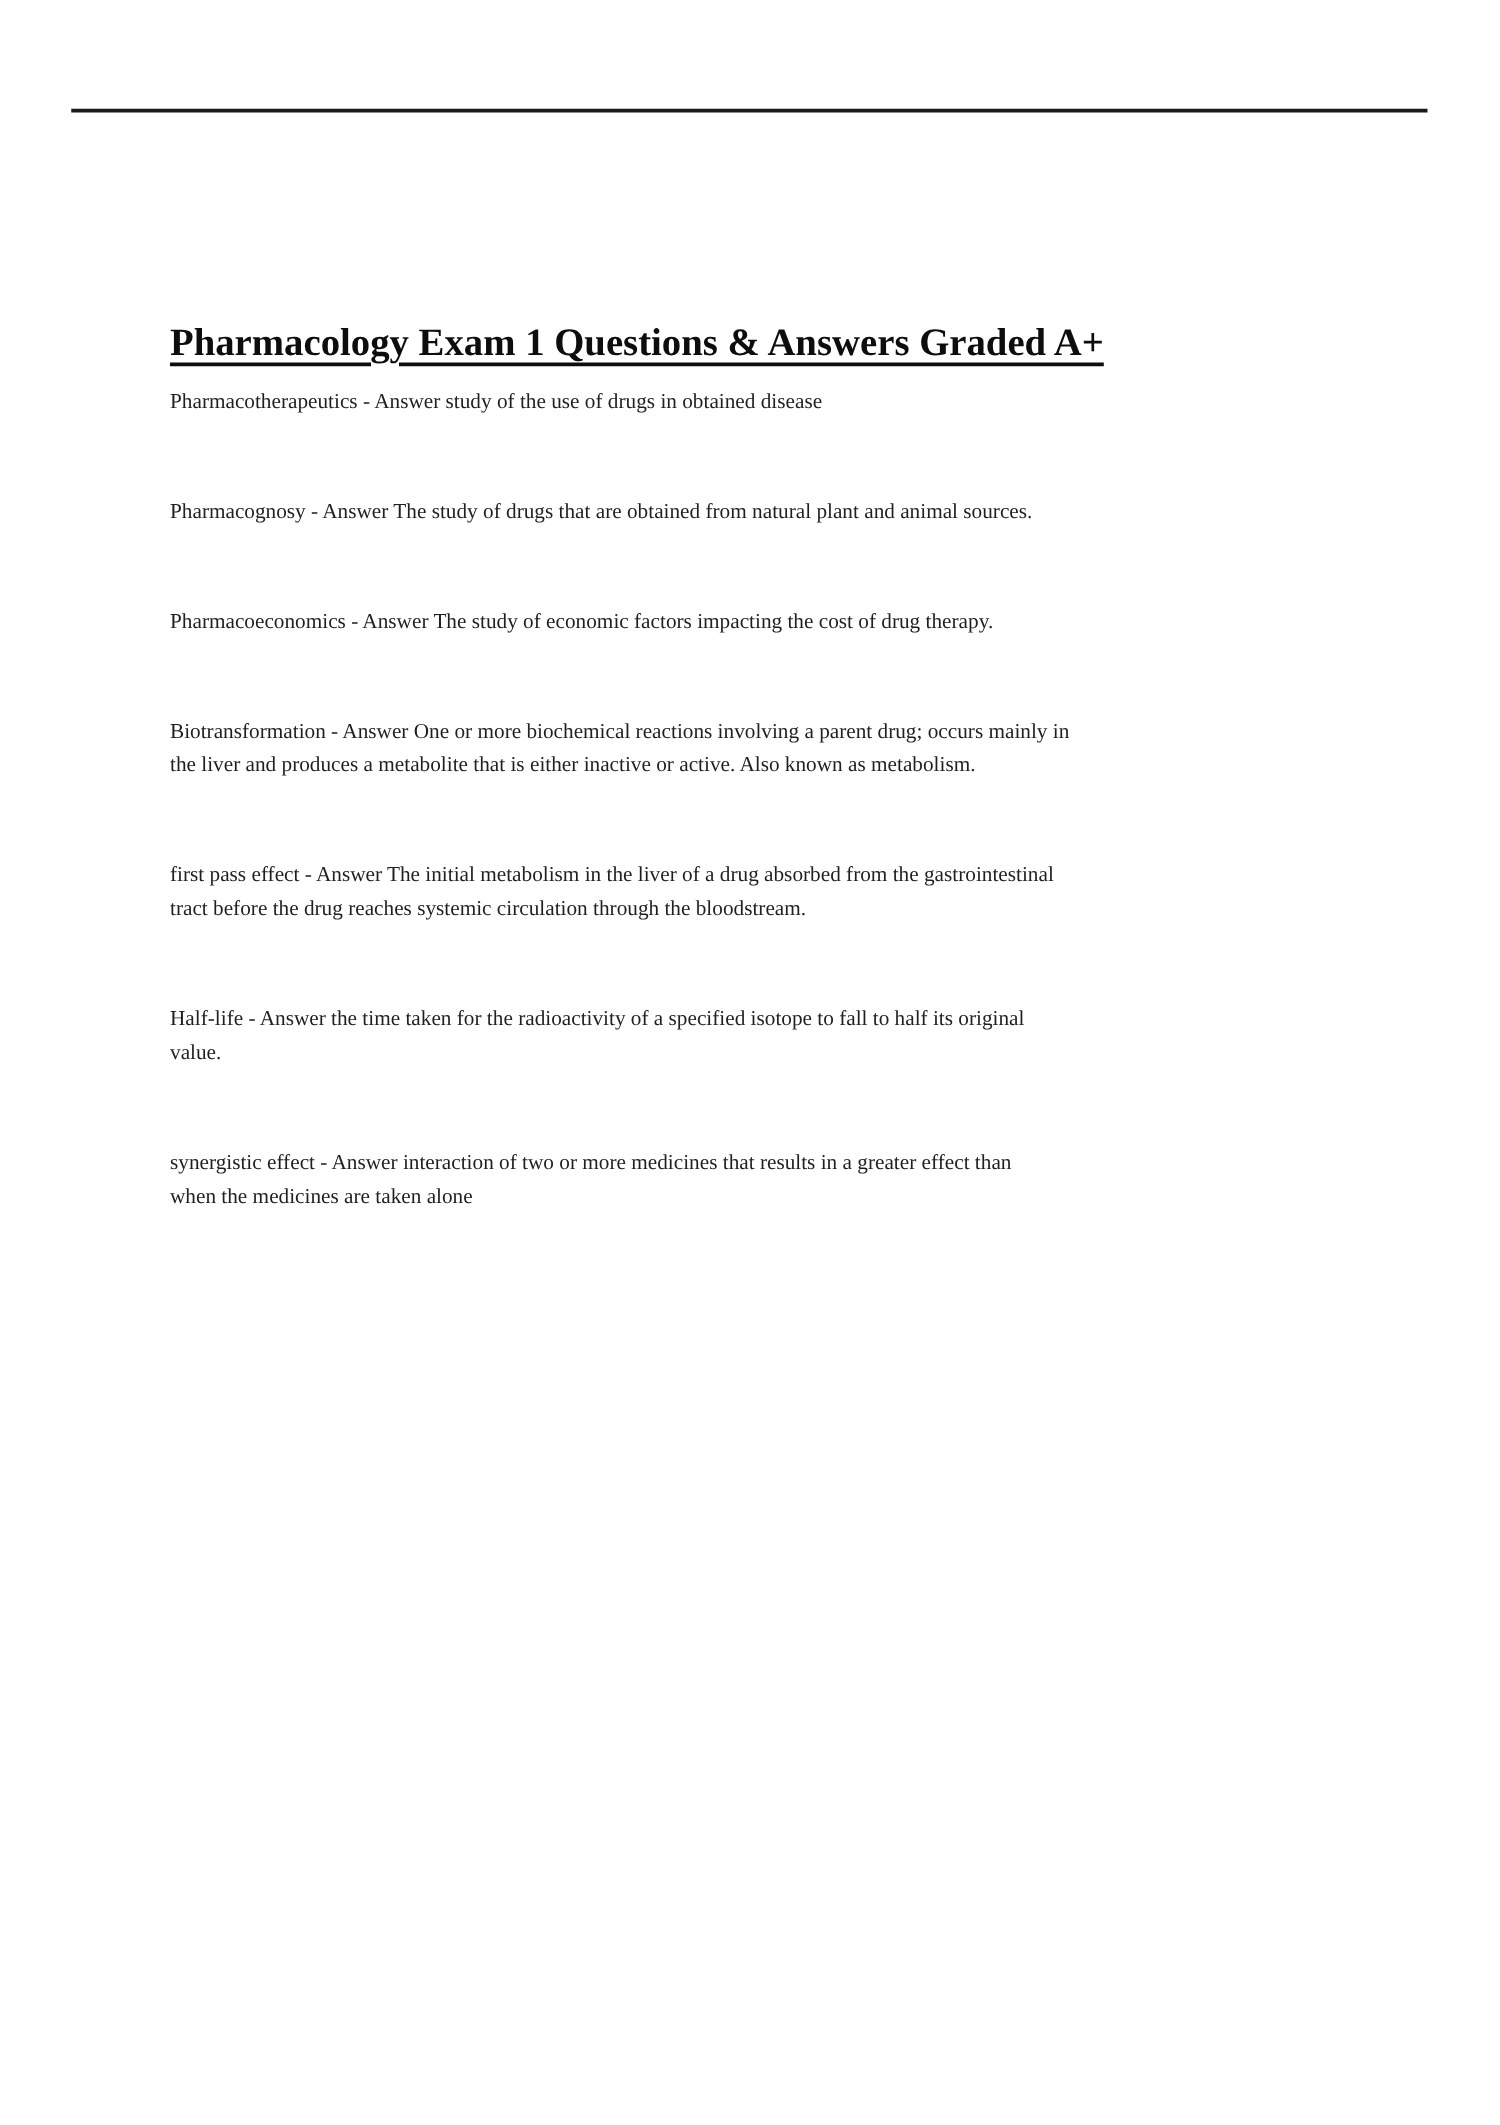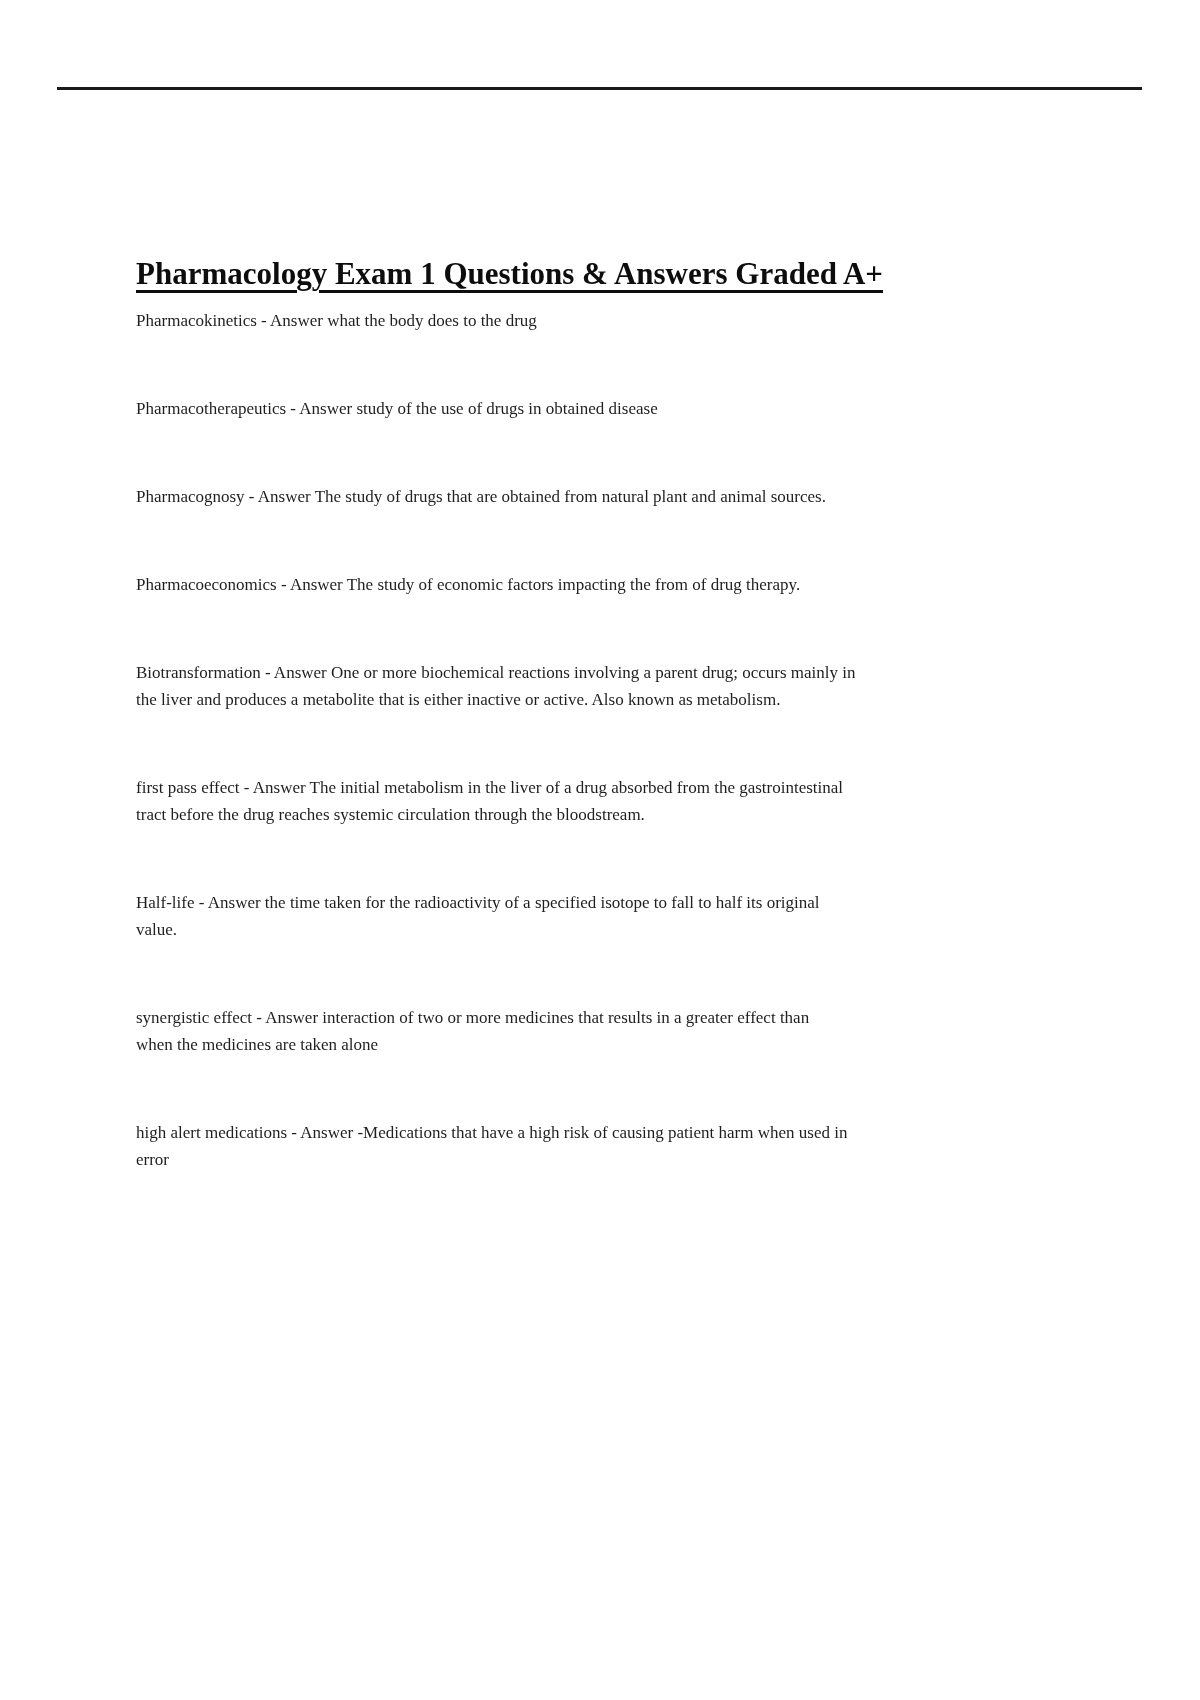--- a/index.html
+++ b/index.html
@@ -69,34 +69,31 @@
 <body>
 
 <div class="page">
 
   <div class="rule-top"></div>
 
   <div class="content">
     <h1 class="doc-title">Pharmacology Exam 1 Questions &amp; Answers Graded A+</h1>
 
     <div>
-        <p class="qa">Pharmacokinetics - Answer what the body does to the drug</p>
         <p class="qa">Pharmacotherapeutics - Answer study of the use of drugs in obtained disease</p>
         <p class="qa">Pharmacognosy - Answer The study of drugs that are obtained from natural plant and animal sources.</p>
-        <p class="qa">Pharmacoeconomics - Answer The study of economic factors impacting the from of drug therapy.</p>
+        <p class="qa">Pharmacoeconomics - Answer The study of economic factors impacting the cost of drug therapy.</p>
         <p class="qa">Biotransformation - Answer One or more biochemical reactions involving a parent drug; occurs mainly in
 the liver and produces a metabolite that is either inactive or active. Also known as metabolism.</p>
         <p class="qa">first pass effect - Answer The initial metabolism in the liver of a drug absorbed from the gastrointestinal
 tract before the drug reaches systemic circulation through the bloodstream.</p>
         <p class="qa">Half-life - Answer the time taken for the radioactivity of a specified isotope to fall to half its original
 value.</p>
         <p class="qa">synergistic effect - Answer interaction of two or more medicines that results in a greater effect than
 when the medicines are taken alone</p>
-        <p class="qa">high alert medications - Answer -Medications that have a high risk of causing patient harm when used in
-error</p>
       </div>
   </div>
 
   <div class="rule-bottom">
     <div class="gray-line"></div>
     <div class="black-line"></div>
   </div>
 
 </div>
 

